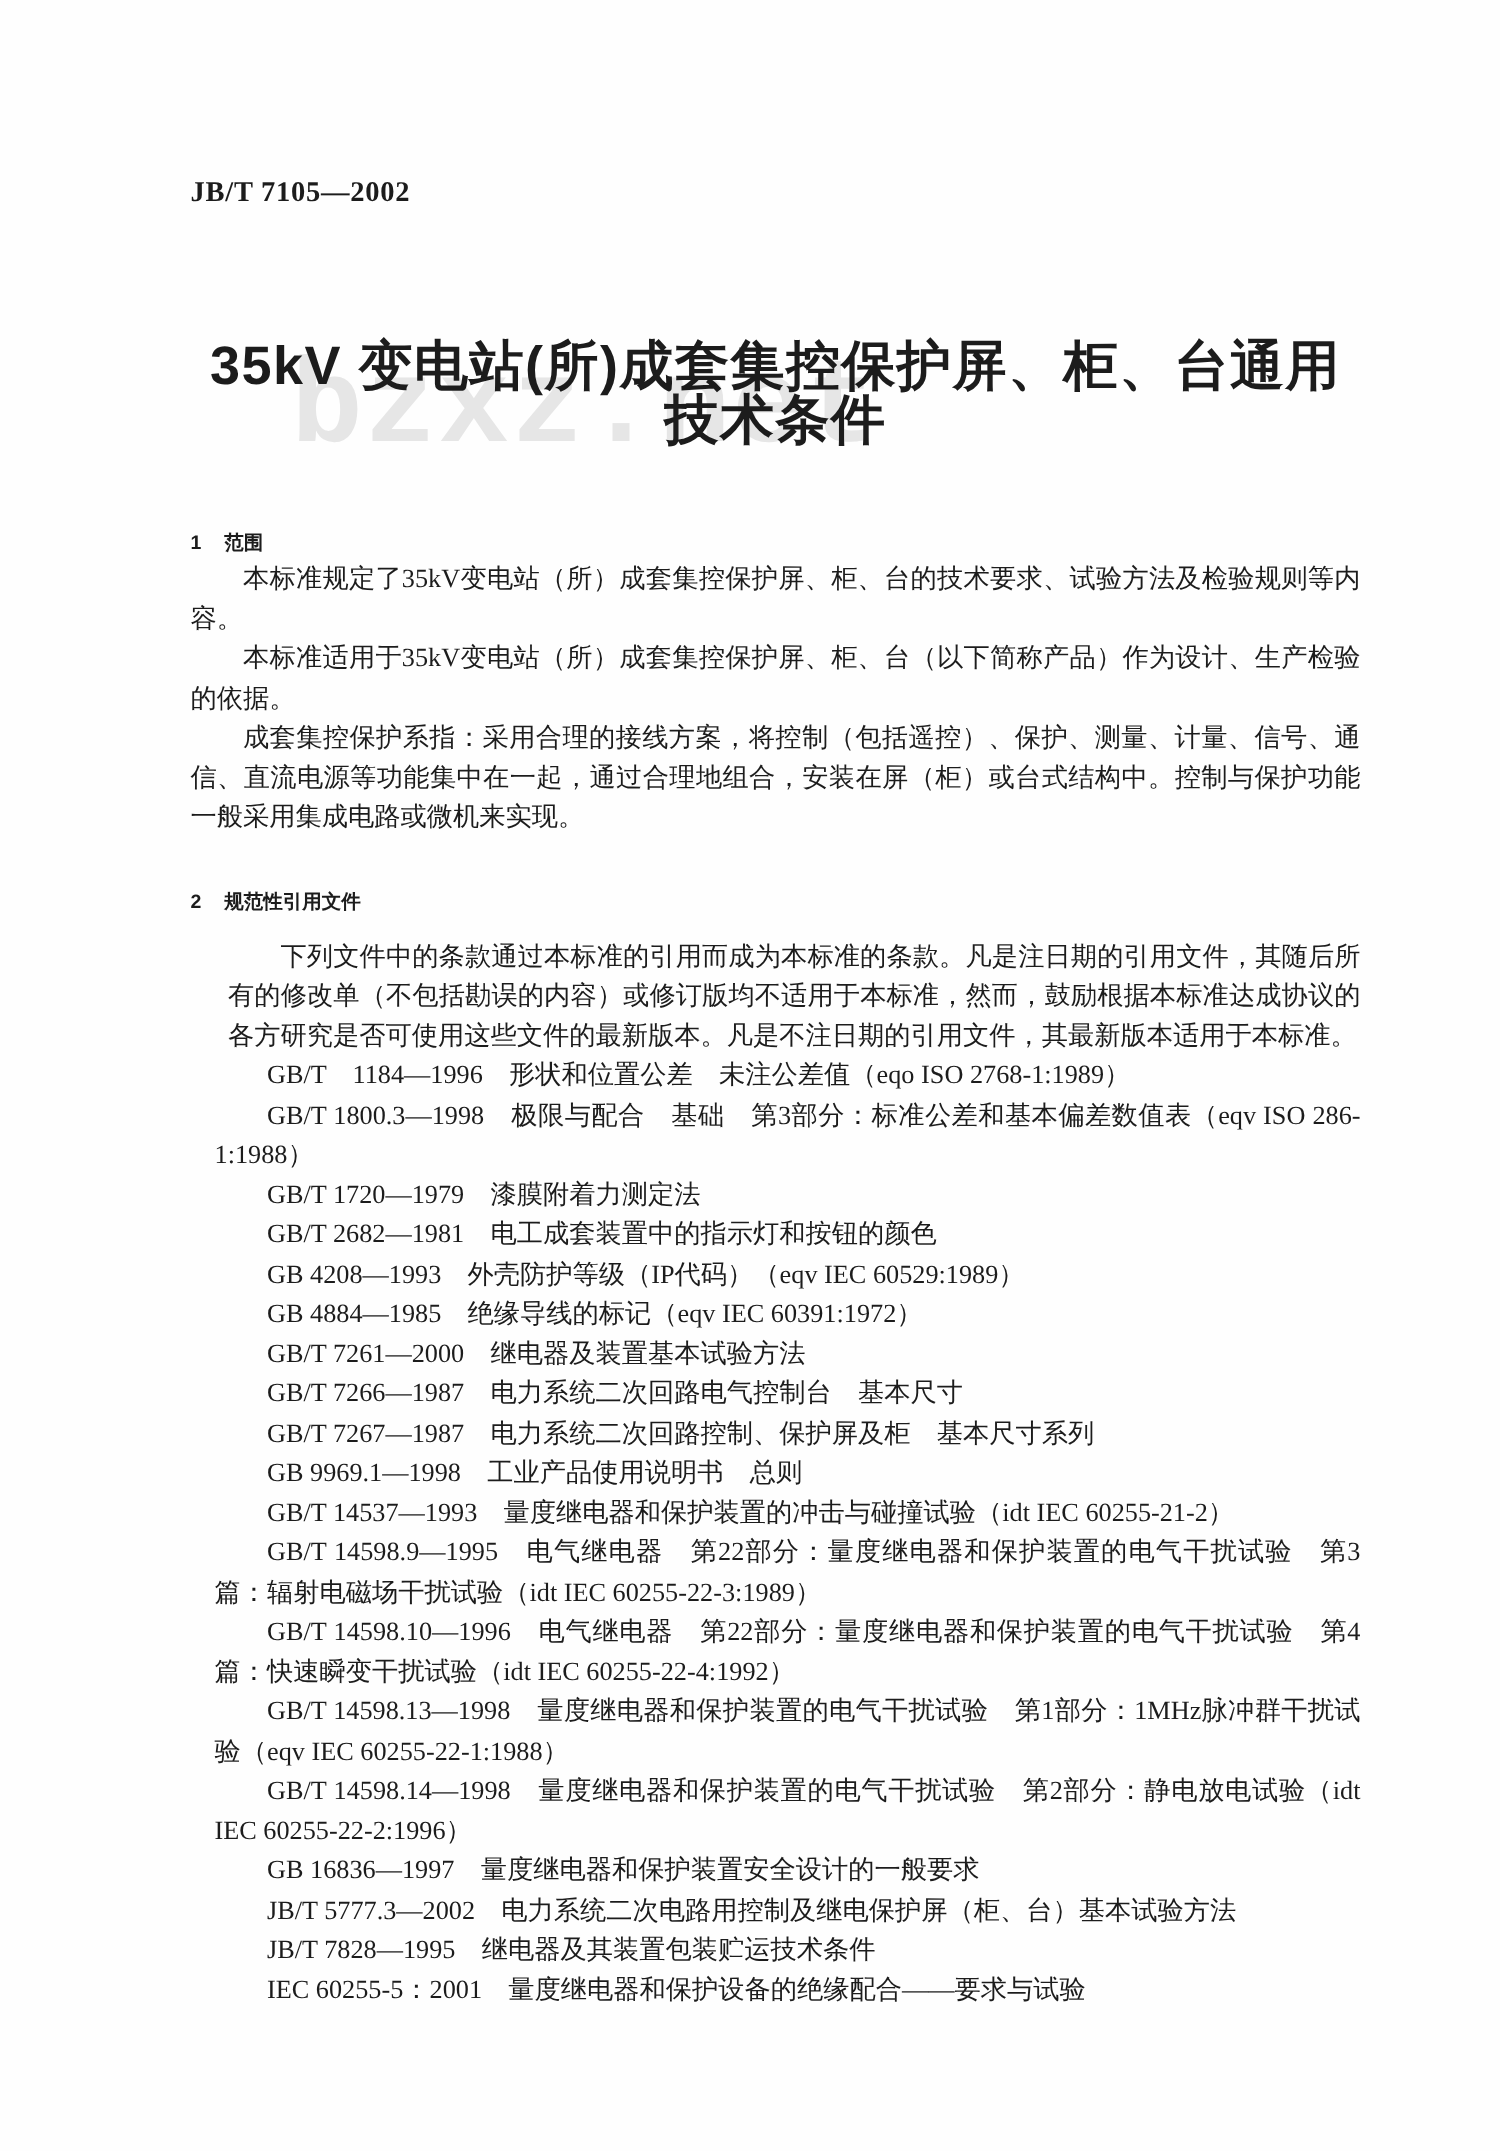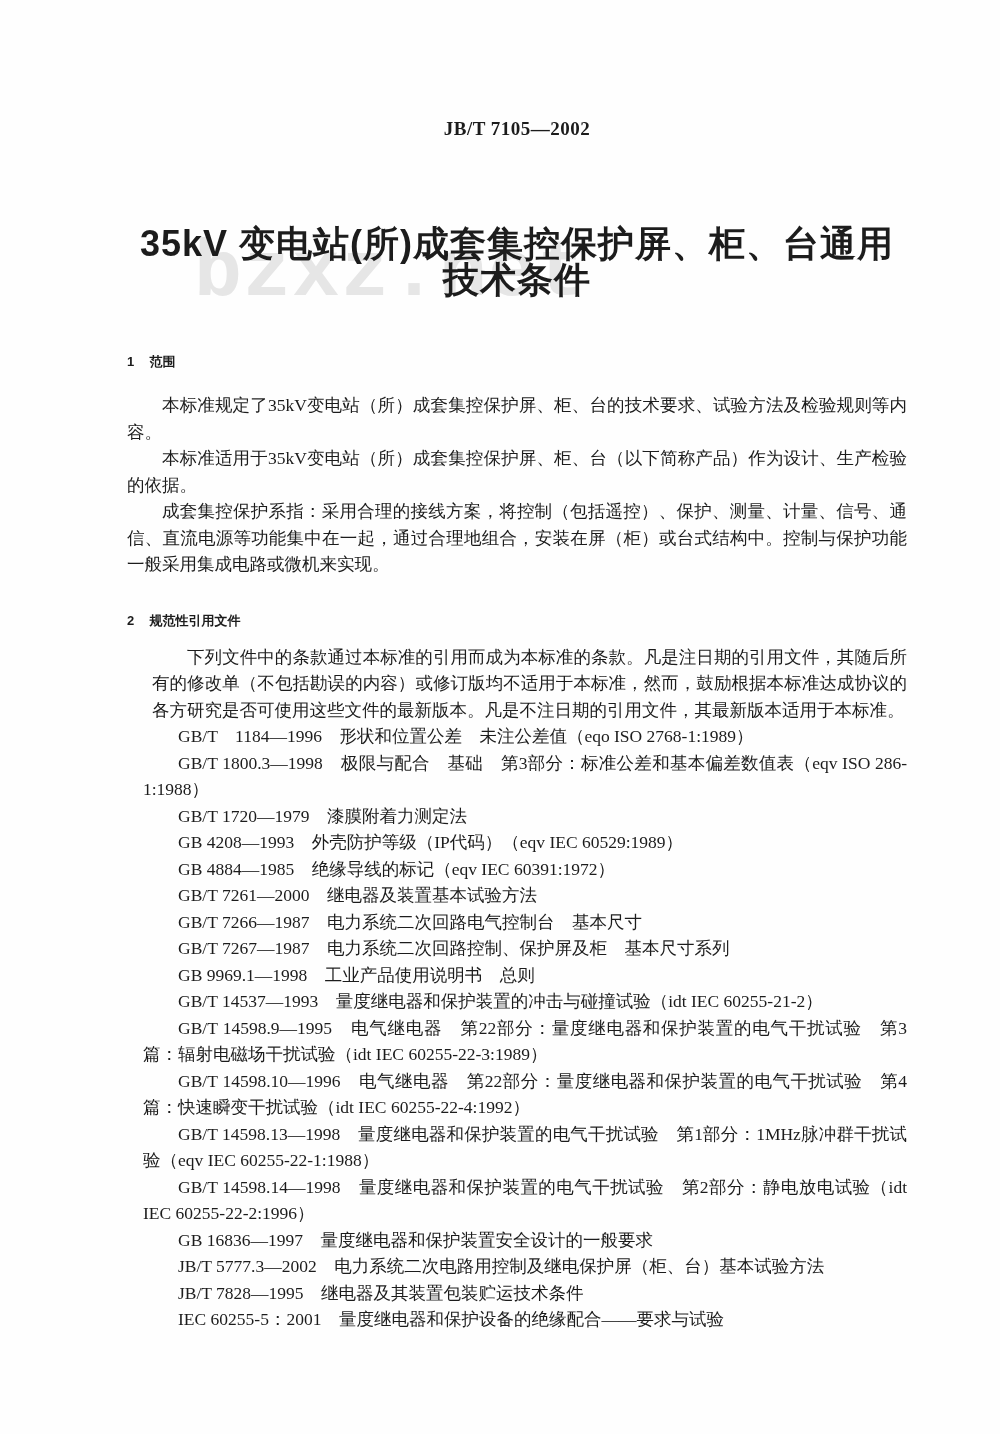--- a/index.html
+++ b/index.html
@@ -21,21 +21,21 @@
     user-select: none; pointer-events: none; z-index: 0;
   }
 
   .content {
     position: relative; z-index: 1;
     padding: 0 93px 0 127px;
   }
 
   .header-code {
     margin-top: 118px;
-    text-align: center;
+    text-align: left;
     font-family: "Liberation Serif", "DejaVu Serif", serif;
     font-weight: 700; font-size: 19px; line-height: 22px;
     letter-spacing: 0.5px;
   }
 
   .doc-title {
     margin: 86px 0 0 0;
     text-align: center;
     font-family: "Liberation Sans", "DejaVu Sans", sans-serif;
     font-weight: 700; font-size: 36px; line-height: 36px;
@@ -50,21 +50,21 @@
   .sec-heading .h-text { display: inline-block; margin-left: 0.9em; }
   .sec1-heading { margin-top: 54px; }
   .sec2-heading { margin-top: 33px; }
 
   .body-text p {
     margin: 0;
     font-size: 17.5px; line-height: 26.5px;
     text-align: justify;
     text-indent: 2em;
   }
-  .sec1-body { margin-top: 20px; font-family: Liberation Serif, serif; }
+  .sec1-body { margin-top: 0; font-family: Liberation Serif, serif; }
   .sec2-body { margin-top: 13px; margin-left: 25px; }
   .ref-list { margin-top: 0; margin-left: 16px; }
 </style>
 </head>
 <body>
 
 <div class="page">
 
   <div class="watermark">bzxz.net</div>
 
@@ -91,20 +91,21 @@
     </h2>
 
     <div class="body-text sec2-body">
       <p>下列文件中的条款通过本标准的引用而成为本标准的条款。凡是注日期的引用文件，其随后所有的修改单（不包括勘误的内容）或修订版均不适用于本标准，然而，鼓励根据本标准达成协议的各方研究是否可使用这些文件的最新版本。凡是不注日期的引用文件，其最新版本适用于本标准。</p>
     </div>
 
     <div class="body-text ref-list">
       <p>GB/T　1184—1996　形状和位置公差　未注公差值（eqo ISO 2768-1:1989）</p>
       <p>GB/T 1800.3—1998　极限与配合　基础　第3部分：标准公差和基本偏差数值表（eqv ISO 286-1:1988）</p>
       <p>GB/T 1720—1979　漆膜附着力测定法</p>
+      <p>GB/T 2682—1981　电工成套装置中的指示灯和按钮的颜色</p>
       <p>GB 4208—1993　外壳防护等级（IP代码）（eqv IEC 60529:1989）</p>
       <p>GB 4884—1985　绝缘导线的标记（eqv IEC 60391:1972）</p>
       <p>GB/T 7261—2000　继电器及装置基本试验方法</p>
       <p>GB/T 7266—1987　电力系统二次回路电气控制台　基本尺寸</p>
       <p>GB/T 7267—1987　电力系统二次回路控制、保护屏及柜　基本尺寸系列</p>
       <p>GB 9969.1—1998　工业产品使用说明书　总则</p>
       <p>GB/T 14537—1993　量度继电器和保护装置的冲击与碰撞试验（idt IEC 60255-21-2）</p>
       <p>GB/T 14598.9—1995　电气继电器　第22部分：量度继电器和保护装置的电气干扰试验　第3篇：辐射电磁场干扰试验（idt IEC 60255-22-3:1989）</p>
       <p>GB/T 14598.10—1996　电气继电器　第22部分：量度继电器和保护装置的电气干扰试验　第4篇：快速瞬变干扰试验（idt IEC 60255-22-4:1992）</p>
       <p>GB/T 14598.13—1998　量度继电器和保护装置的电气干扰试验　第1部分：1MHz脉冲群干扰试验（eqv IEC 60255-22-1:1988）</p>

